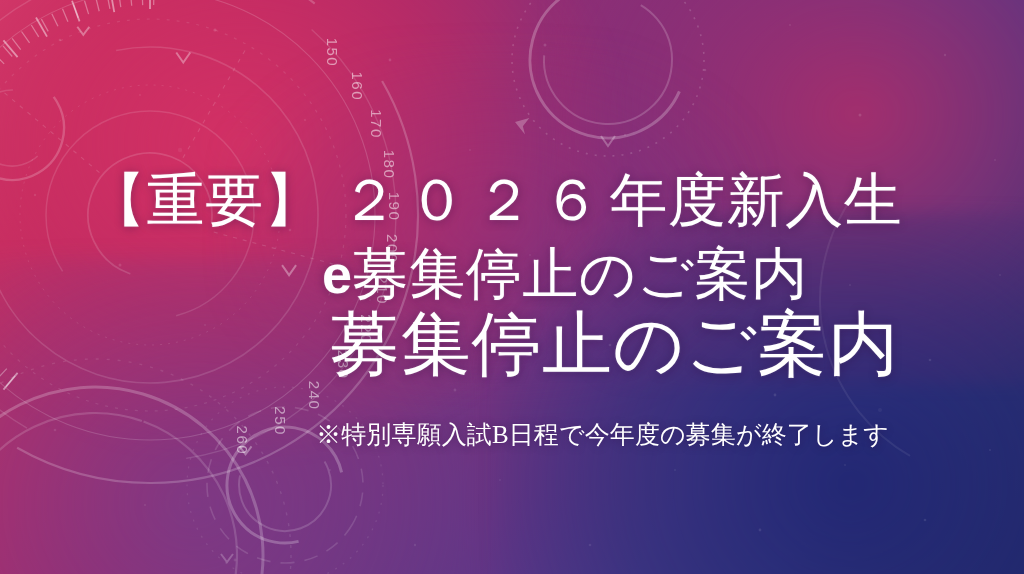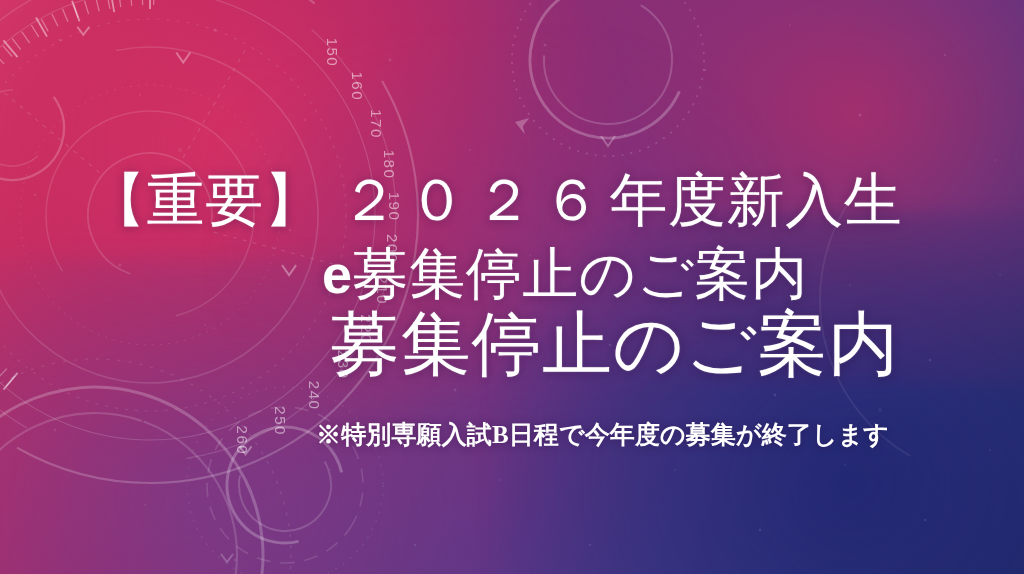--- a/index.html
+++ b/index.html
@@ -163,21 +163,20 @@
   .note {
     position: absolute;
     left: 316px;
     top: 418px;
     font-size: 25px;
     color: #ffffff;
     white-space: nowrap;
     font-family: "Liberation Serif", "DejaVu Serif", serif;
     text-shadow: 0 1px 8px rgba(40,10,60,0.45);
     letter-spacing: 0.005em;
-    font-weight: bold;
   }
 </style>
 </head>
 <body>
 
 <div id="stage">
 
   <div class="bg-base"></div>
   <div class="bg-glow-tl"></div>
   <div class="bg-glow-tr"></div>

